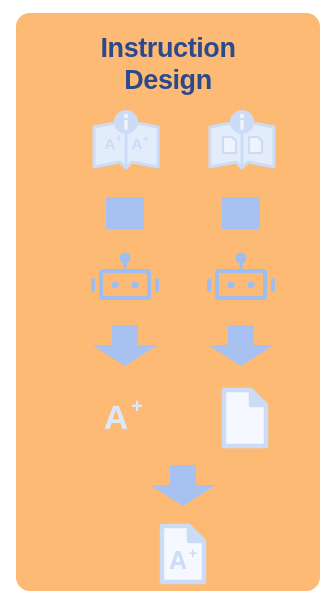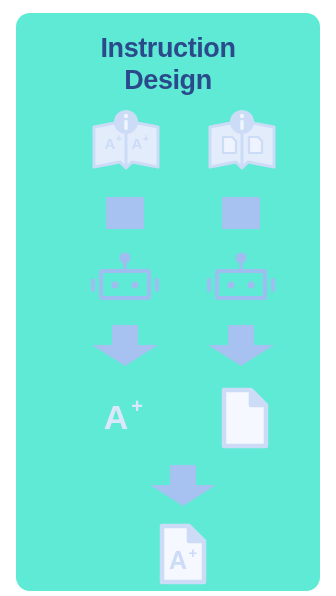--- a/index.html
+++ b/index.html
@@ -14,21 +14,21 @@
     font-family: "Liberation Sans", sans-serif;
     overflow: hidden;
   }
 
   #card {
     position: absolute;
     left: 16px;
     top: 13px;
     width: 304px;
     height: 578px;
-    background: #5eead4;
+    background: #fdba74;
     border-radius: 14px;
     overflow: hidden;
   }
 
   #title {
     position: absolute;
     left: 0;
     top: 20px;
     width: 304px;
     text-align: center;

